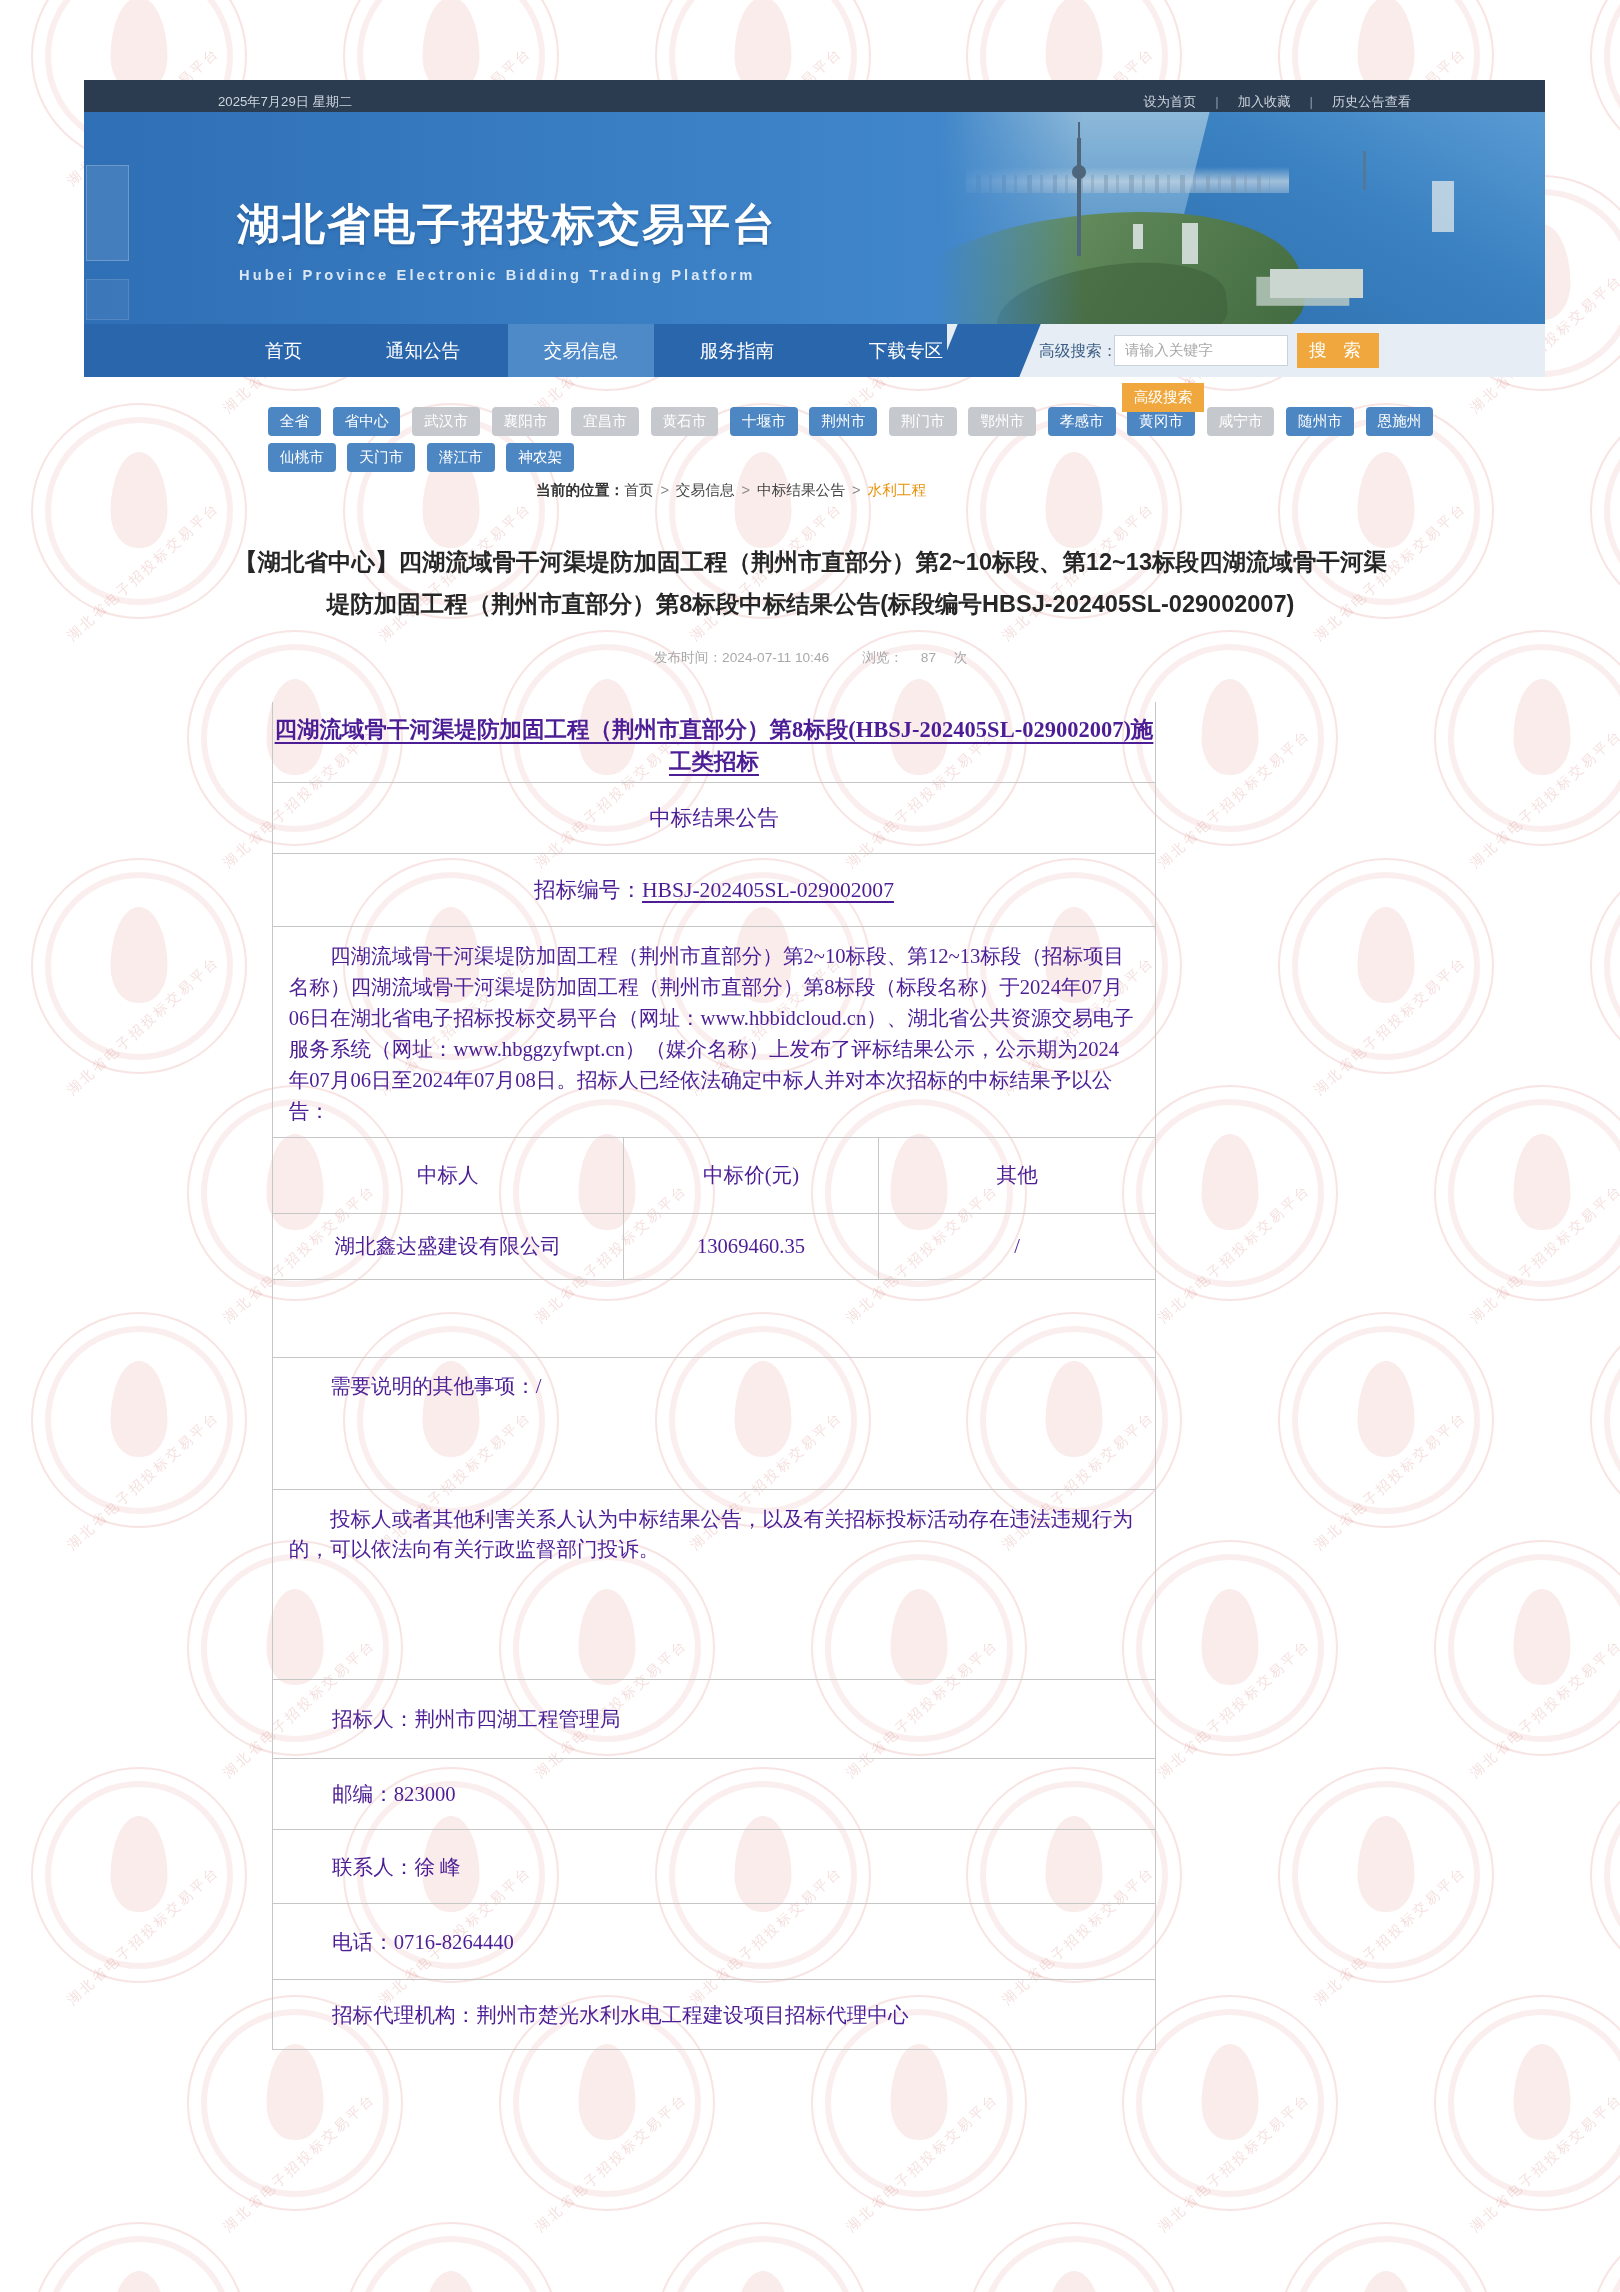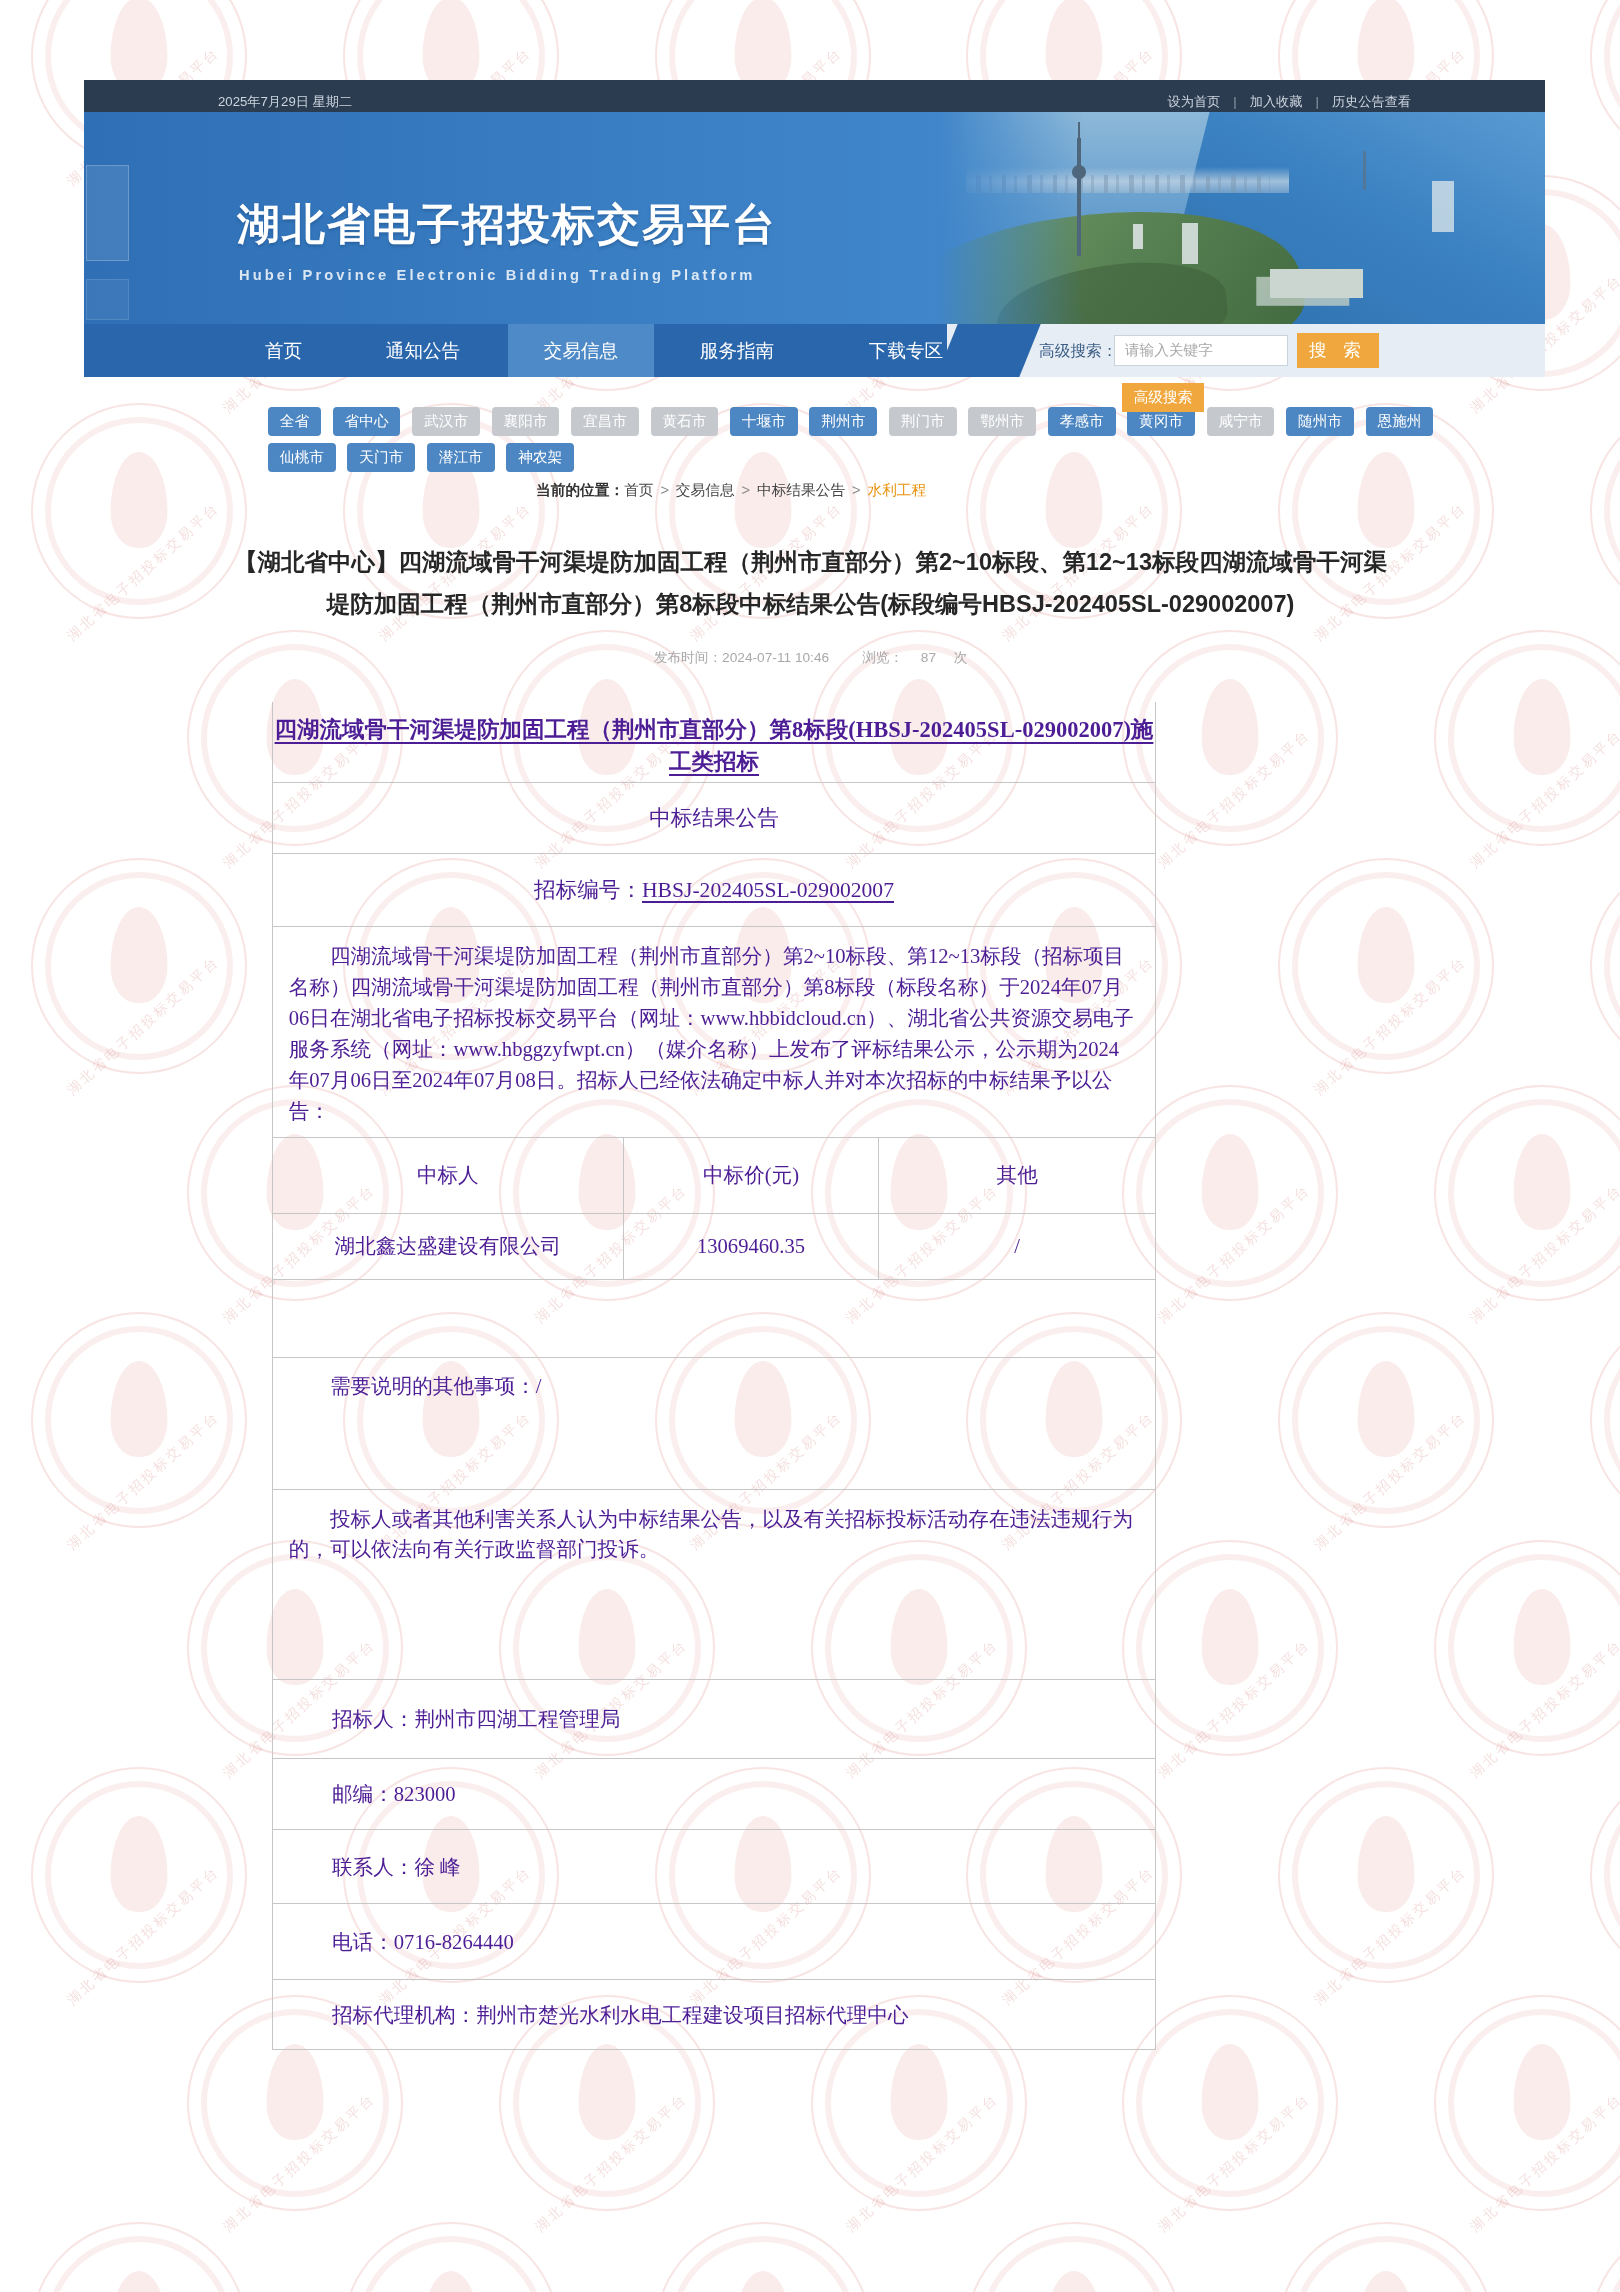--- a/index.html
+++ b/index.html
@@ -12,21 +12,21 @@
   .wm-stamp{position:absolute;width:212px;height:212px;border:2.9px solid rgba(205,96,90,.17);border-radius:50%;}
   .wm-stamp i{position:absolute;inset:11.8px;border:6.9px solid rgba(205,96,90,.10);border-radius:50%;display:block;}
   .wm-stamp b{position:absolute;left:50%;top:47px;transform:translateX(-50%);width:57px;height:96px;
     background:rgba(205,96,90,.12);border-radius:50% 50% 46% 46%/62% 62% 38% 38%;display:block;}
   .wm-text{position:absolute;font-size:13.7px;letter-spacing:2.9px;color:rgba(198,92,86,.20);
     transform:rotate(-42deg);white-space:nowrap;}
   
   #topbar{position:absolute;left:84px;top:80px;width:1461px;height:43px;background:#2C3C50;z-index:3;
     display:flex;align-items:center;justify-content:space-between;box-sizing:border-box;
     padding:0 134px 0 134px;color:#cdd5de;font-size:13.2px;}
-  #topbar-links{display:flex;align-items:center;gap:13px;}
+  #topbar-links{display:flex;align-items:center;gap:19px;}
   #topbar-links a{color:#cdd5de;text-decoration:none;}
   #topbar-links .sep{color:#8d99a7;}
   
   #banner{position:absolute;left:84px;top:112px;width:1461px;height:213px;overflow:hidden;z-index:3;
     background:linear-gradient(90deg,#2f6fb5 0%,#3f85c9 55%,#4a8ecd 100%);}
   .banner-left-box{position:absolute;left:2px;top:53px;width:41px;height:94px;
     background:rgba(255,255,255,.10);border:1px solid rgba(255,255,255,.22);}
   .banner-left-box2{position:absolute;left:2px;top:167px;width:41px;height:39px;
     background:rgba(255,255,255,.06);border:1px solid rgba(255,255,255,.12);}
   #banner-title{position:absolute;left:153px;top:84px;color:#fff;font-size:43px;font-weight:bold;

